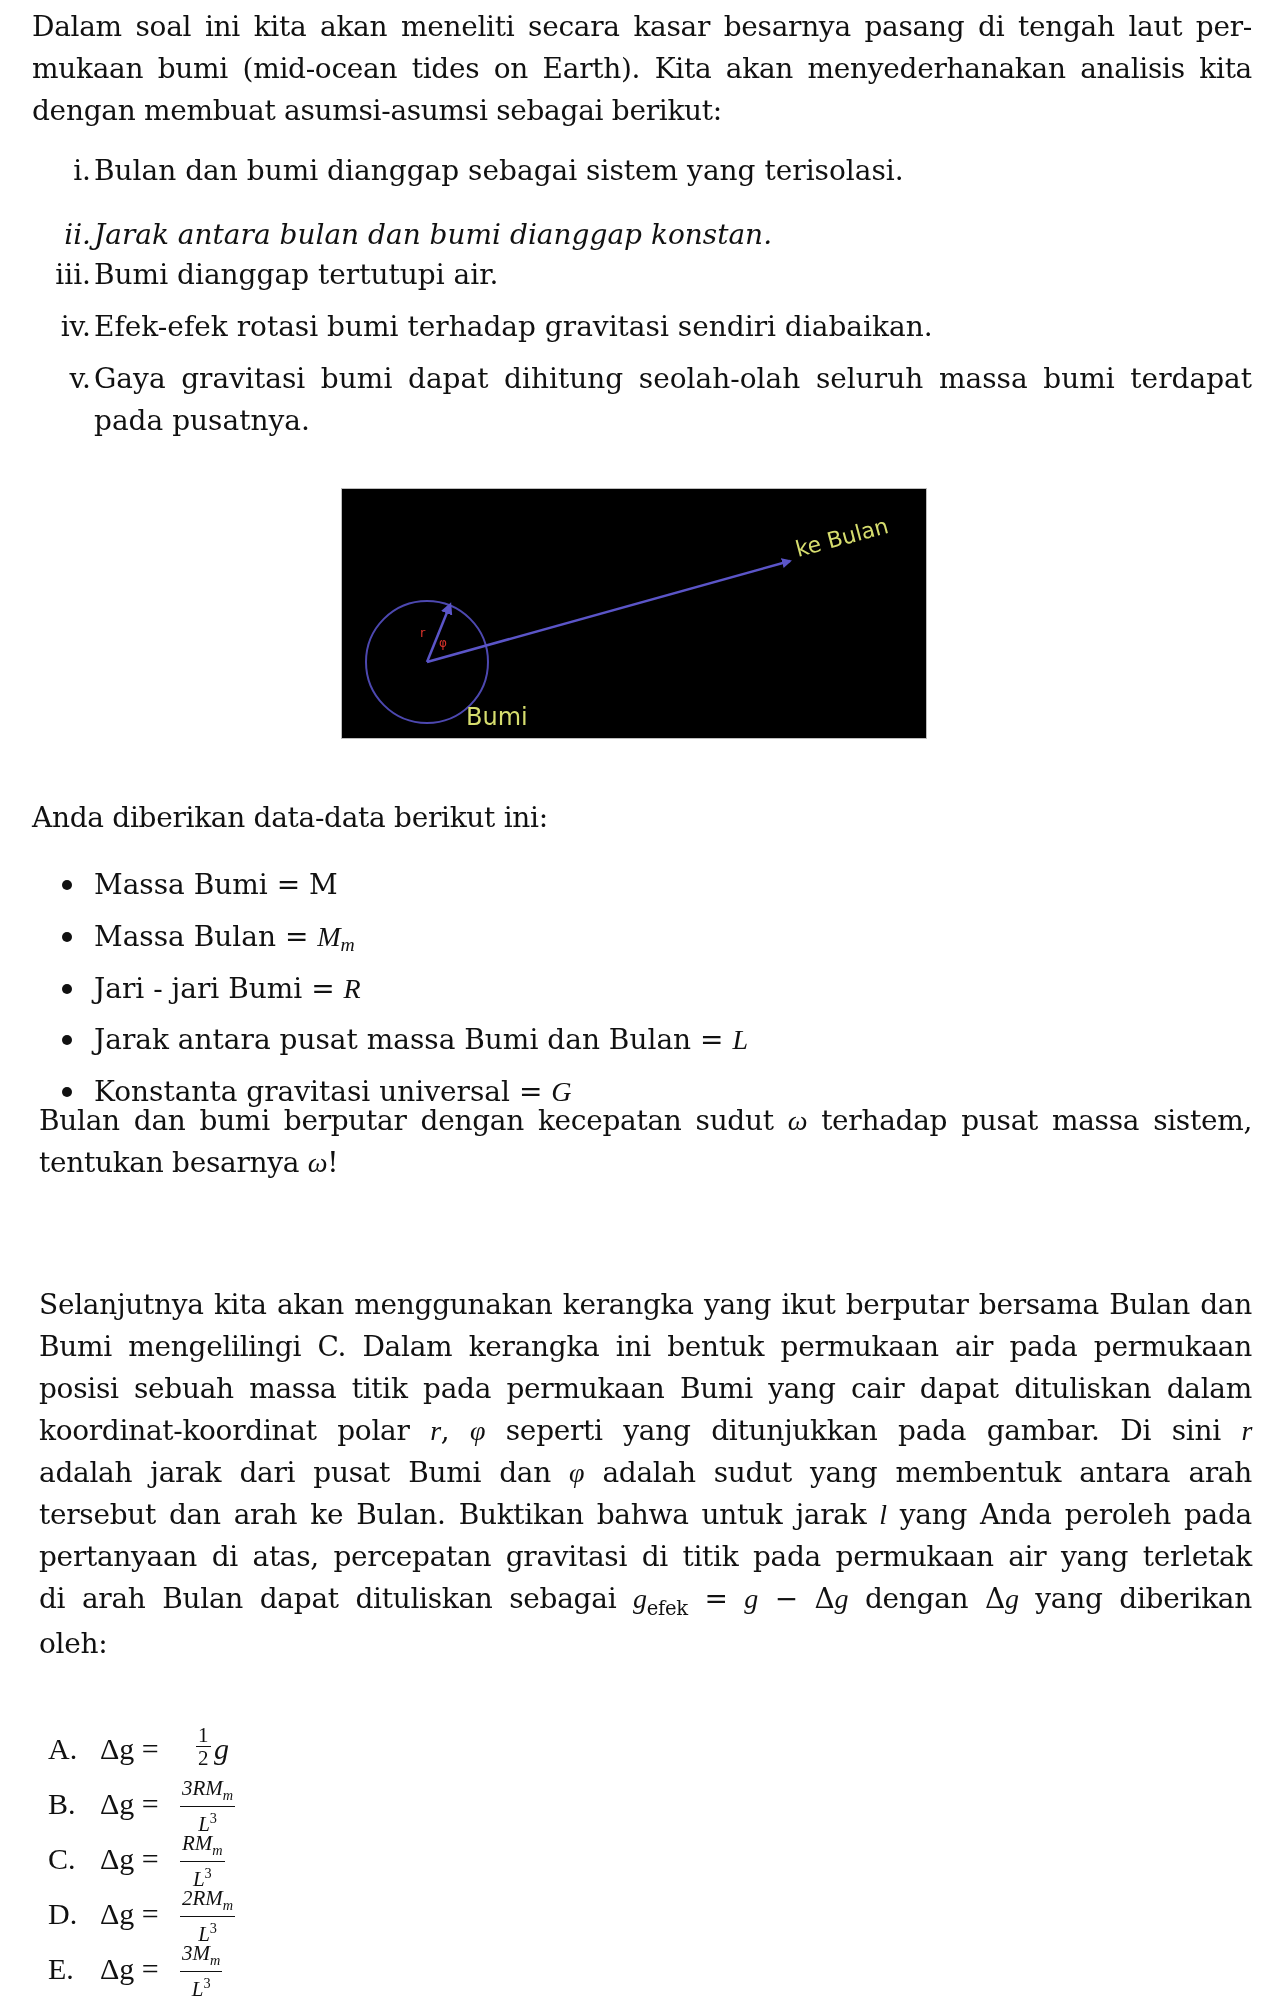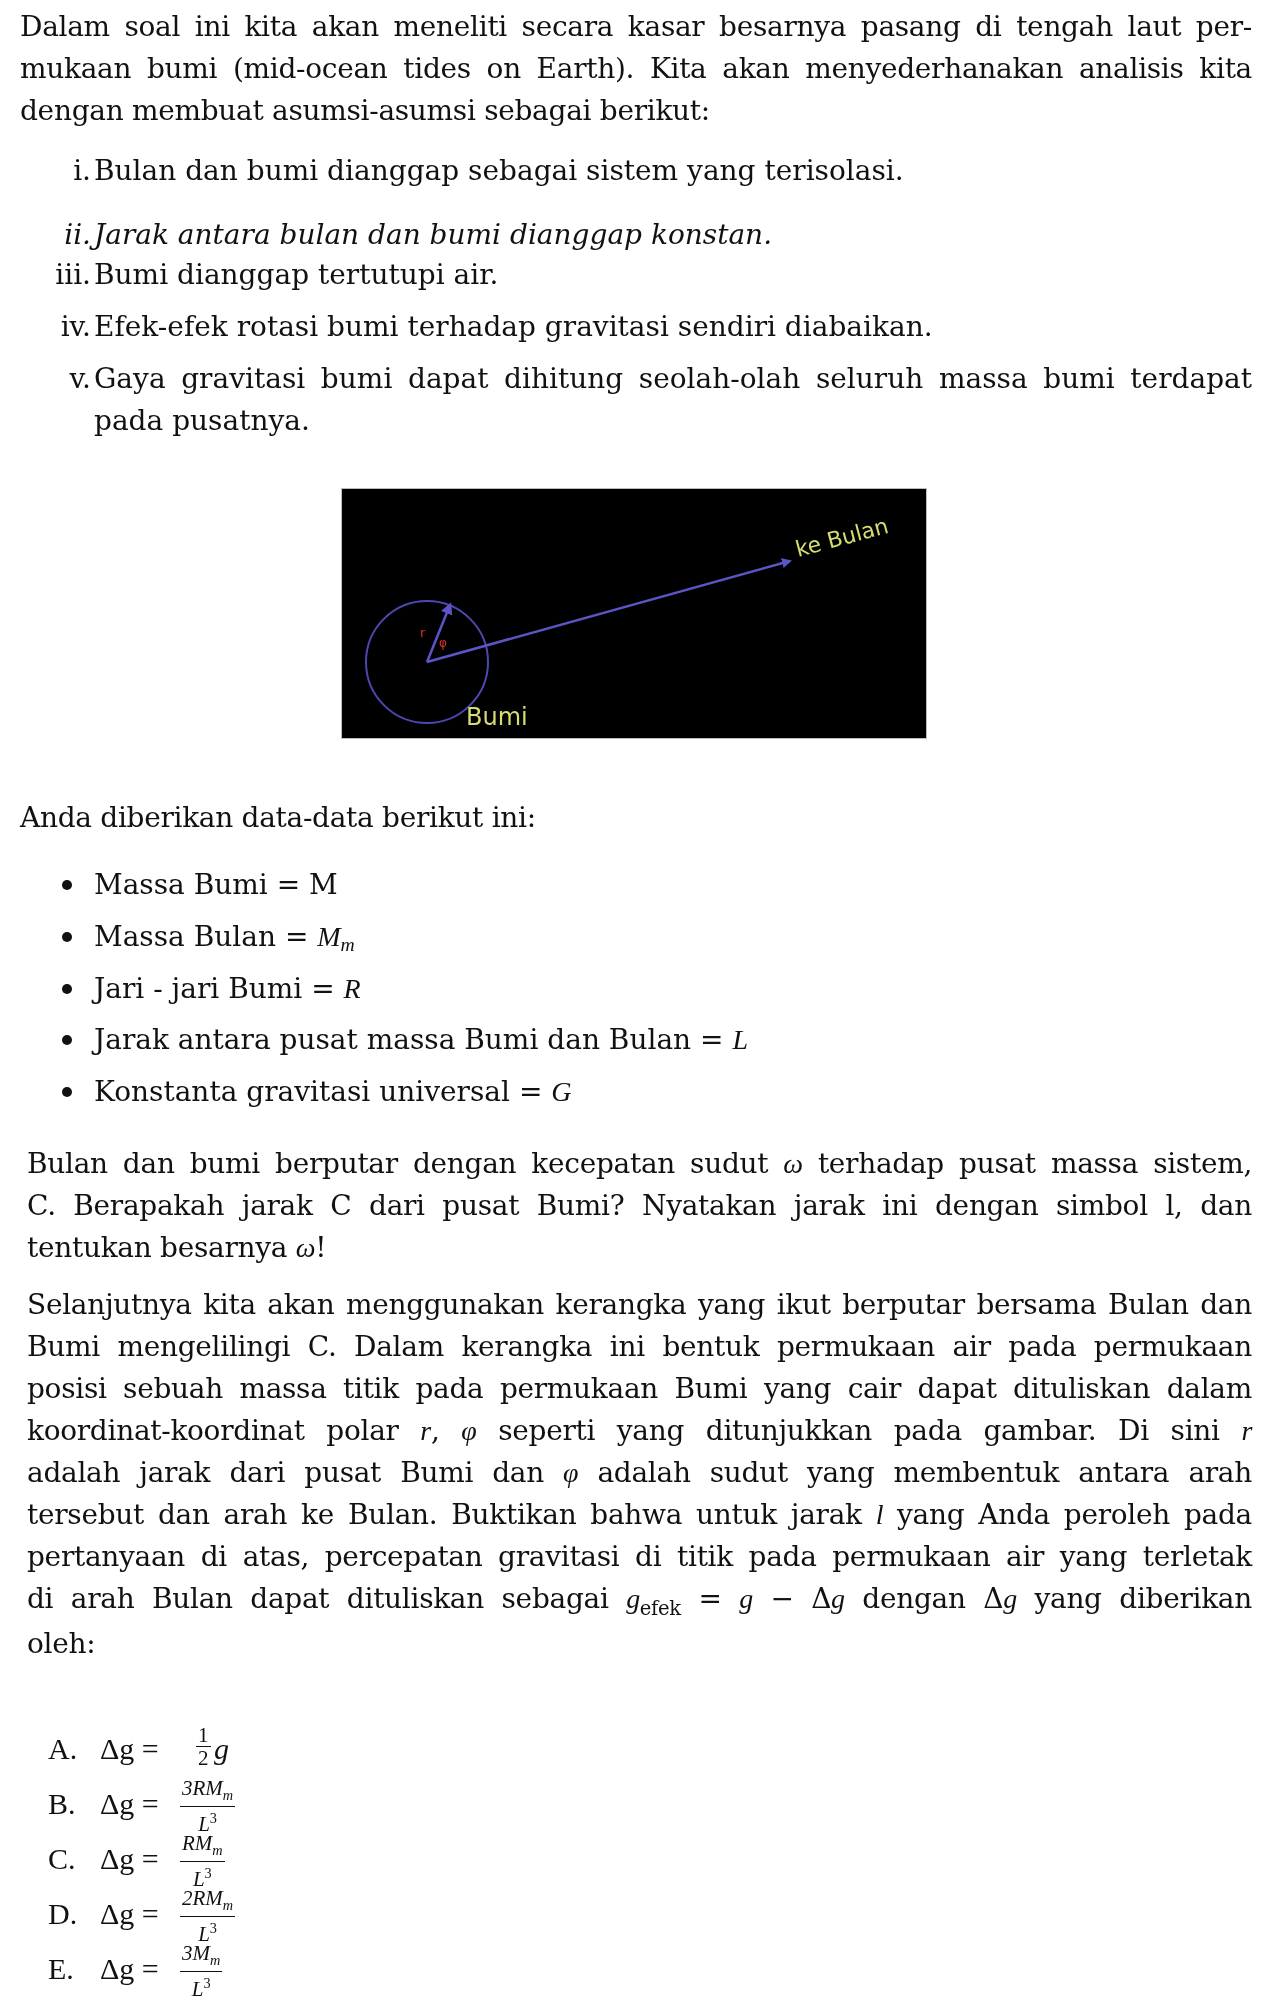--- a/index.html
+++ b/index.html
@@ -5,21 +5,21 @@
     html, body { margin: 0; padding: 0; background: #ffffff; }
     body {
       width: 1279px; height: 2000px; position: relative; overflow: hidden;
       font-family: "DejaVu Serif", "Liberation Serif", serif;
       color: #111111;
     }
     .math { font-family: "Liberation Serif", "DejaVu Serif", serif; font-style: italic; }
     .upright { font-style: normal; }
     .block { position: absolute; left: 20px; width: 1232px; font-size: 28px; line-height: 42px; text-align: justify; text-align-last: left; letter-spacing: -0.3px; }
     .para2 { left: 27px; width: 1225px; }
-    .line { display: block; white-space: nowrap; text-align-last: justify; }
+    .line { display: block; white-space: nowrap; text-align-last: justify; margin-left: 12px; }
     .line.last { text-align-last: left; }
     .enum { position: absolute; left: 0; width: 1279px; font-size: 28px; }
     .enum-item { position: absolute; left: 0; width: 1279px; height: 42px; line-height: 42px; }
     .enum-label { position: absolute; right: 1188px; text-align: right; white-space: nowrap; }
     .enum-text { position: absolute; left: 94px; width: 1158px; white-space: nowrap; }
     .enum-text.justify { text-align: justify; text-align-last: justify; }
     .bullet-item { position: absolute; left: 0; height: 42px; line-height: 42px; font-size: 28px; white-space: nowrap; }
     .bullet-dot { position: absolute; left: 62px; top: 16px; width: 10px; height: 10px; border-radius: 50%; background: #111; }
     .bullet-text { position: absolute; left: 94px; }
     .diagram { position: absolute; left: 342px; top: 489px; width: 584px; height: 249px; background: #000; box-shadow: 0 0 0 1px #bdbdbd; }
@@ -106,23 +106,22 @@
 </div>
 <div class="bullet-item" style="top: 1019px;">
   <span class="bullet-dot"></span>
   <span class="bullet-text"><span>Jarak antara pusat massa Bumi dan Bulan = </span><span class="math">L</span></span>
 </div>
 <div class="bullet-item" style="top: 1071px;">
   <span class="bullet-dot"></span>
   <span class="bullet-text"><span>Konstanta gravitasi universal = </span><span class="math">G</span></span>
 </div>
 
-<div class="block para2" style="top: 1143px;">
+<div class="block para2" style="top: 1100px;">
   <span class="line"><span>Bulan dan bumi berputar dengan kecepatan sudut </span><span class="math">ω</span><span> terhadap pusat massa sistem,</span></span>
-  <span class="line">C. Berapakah jarak C dari pusat Bumi?  Nyatakan jarak ini dengan simbol l, dan</span>
   <span class="line last"><span>tentukan besarnya </span><span class="math">ω</span><span>!</span></span>
 </div>
 
 <div class="block para2" style="top: 1284px;">
   <span class="line">Selanjutnya kita akan menggunakan kerangka yang ikut berputar bersama Bulan dan</span>
   <span class="line">Bumi mengelilingi C. Dalam kerangka ini bentuk permukaan air pada permukaan</span>
   <span class="line">posisi sebuah massa titik pada permukaan Bumi yang cair dapat dituliskan dalam</span>
   <span class="line"><span>koordinat-koordinat polar </span><span class="math">r</span><span>, </span><span class="math">φ</span><span> seperti yang ditunjukkan pada gambar.  Di sini </span><span class="math">r</span></span>
   <span class="line"><span>adalah jarak dari pusat Bumi dan </span><span class="math">φ</span><span> adalah sudut yang membentuk antara arah</span></span>
   <span class="line"><span>tersebut dan arah ke Bulan. Buktikan bahwa untuk jarak </span><span class="math">l</span><span> yang Anda peroleh pada</span></span>

